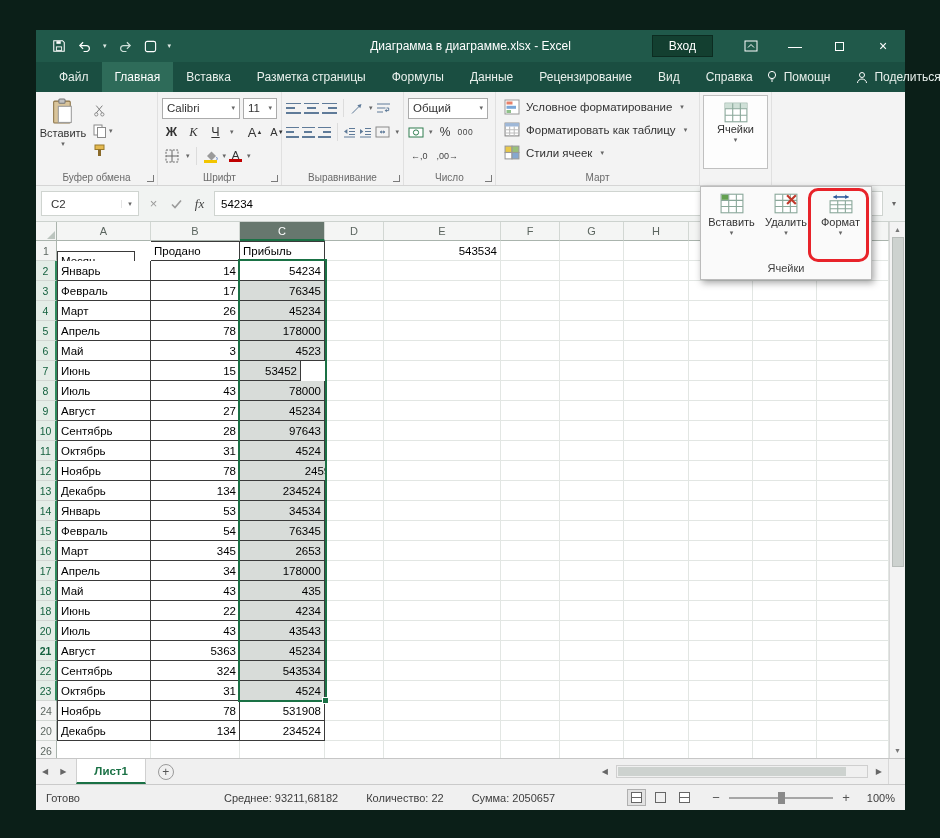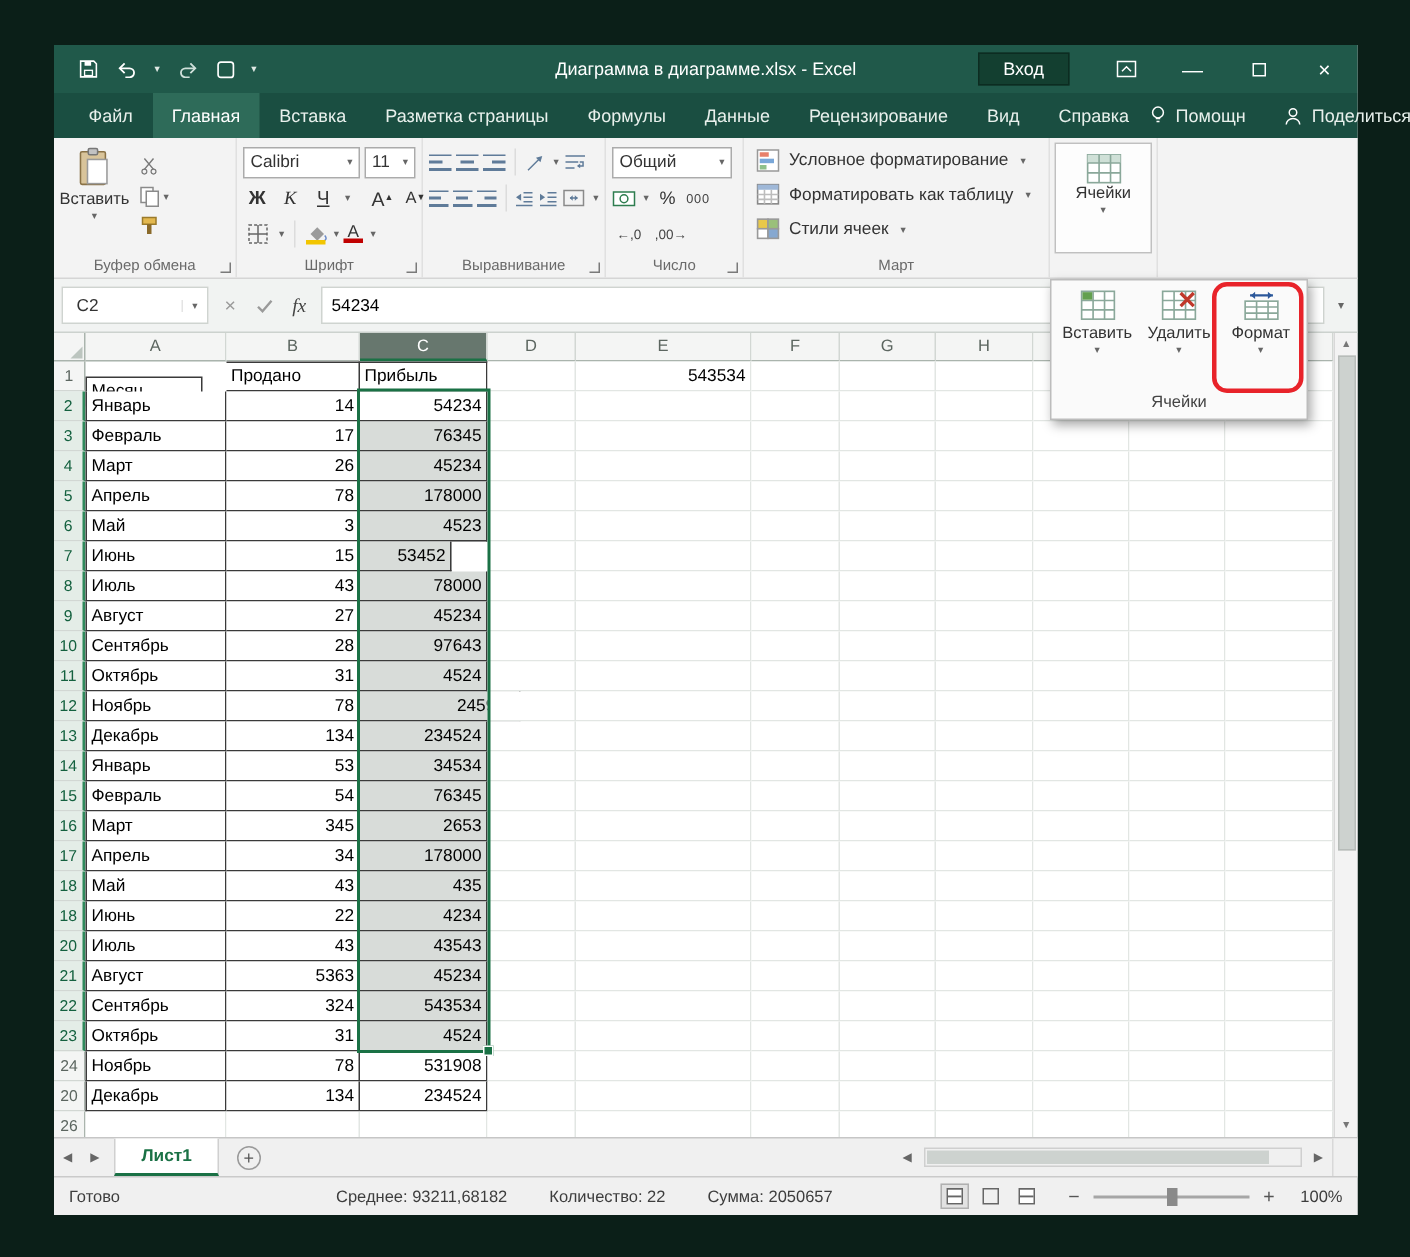--- a/index.html
+++ b/index.html
@@ -514,21 +514,21 @@
         <div class="rhd rhd-sel" style="top: 219px;">11</div>
         <div class="rhd rhd-sel" style="top: 239px;">12</div>
         <div class="rhd rhd-sel" style="top: 259px;">13</div>
         <div class="rhd rhd-sel" style="top: 279px;">14</div>
         <div class="rhd rhd-sel" style="top: 299px;">15</div>
         <div class="rhd rhd-sel" style="top: 319px;">16</div>
         <div class="rhd rhd-sel" style="top: 339px;">17</div>
         <div class="rhd rhd-sel" style="top: 359px;">18</div>
         <div class="rhd rhd-sel" style="top: 379px;">18</div>
         <div class="rhd rhd-sel" style="top: 399px;">20</div>
-        <div class="rhd rhd-sel" style="top: 419px;">21</div>
+        <div class="rhd rhd-sel" style="top: 419px; font-weight: bold;">21</div>
         <div class="rhd rhd-sel" style="top: 439px;">22</div>
         <div class="rhd rhd-sel" style="top: 459px;">23</div>
         <div class="rhd" style="top: 479px;">24</div>
         <div class="rhd" style="top: 499px;">20</div>
         <div class="rhd" style="top: 519px;">26</div>
       </div>
     <div id="cellarea">
         <div class="cell tb tb-l tb-t" style="left: 21px; top: 29px; width: 78px; height: 20px;">Месяц</div>
         <div class="cell tb tb-t" style="left: 115px; top: 19px; width: 89px; height: 20px;">Продано</div>
         <div class="cell tb tb-t" style="left: 204px; top: 19px; width: 85px; height: 20px;">Прибыль</div>

